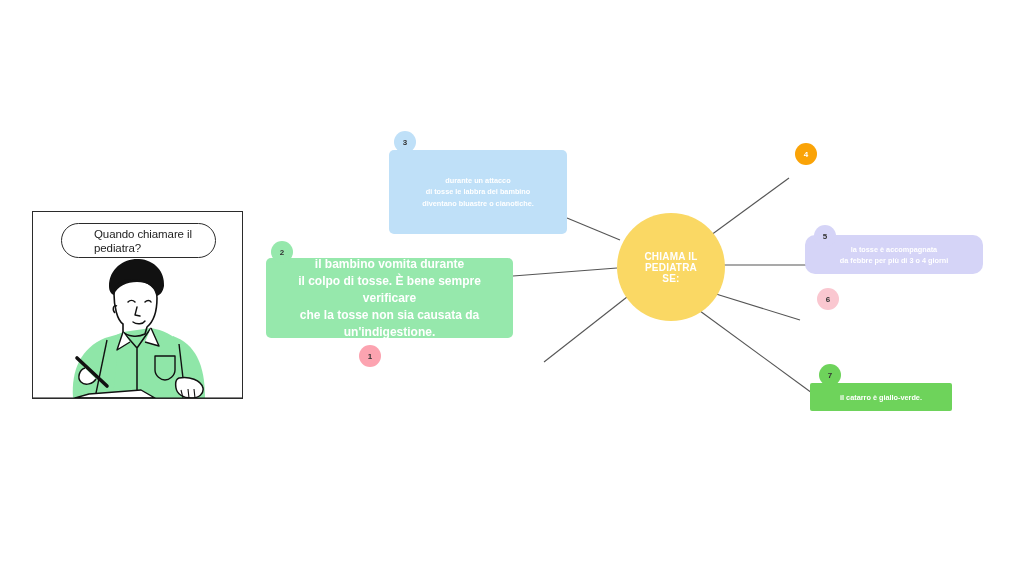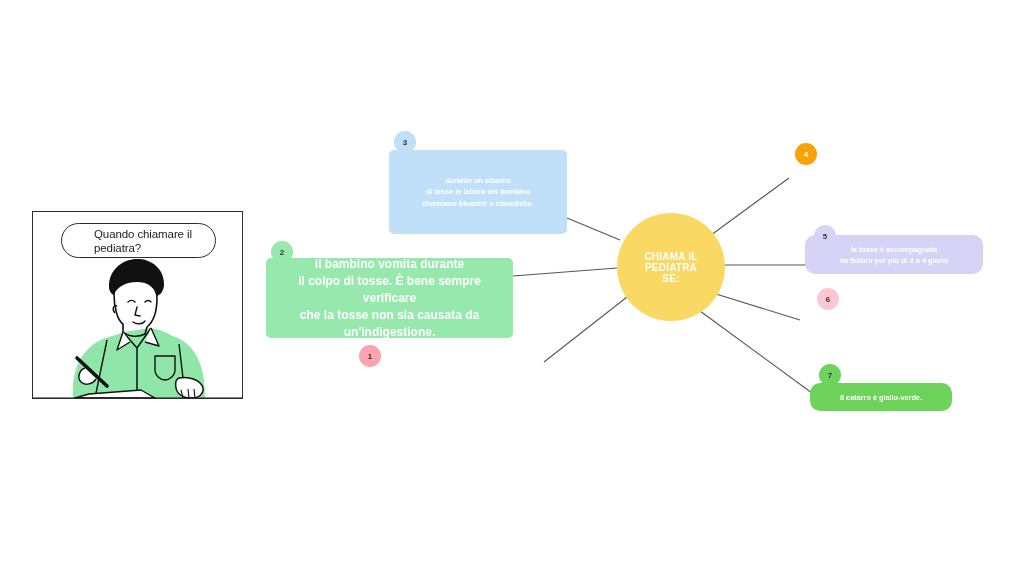--- a/index.html
+++ b/index.html
@@ -147,21 +147,21 @@
   #badge-4 { left: 795px; top: 143px; background:#FAA307; color:#ffffff; }
 
   #node-5 { left: 805px; top: 235px;  width: 178px; height: 39px; background:#D5D4F7; border-radius: 10px; }
   #node-5 .node-text { font-size: 7.3px; line-height: 11px; }
   #badge-5 { left: 814px; top: 225px; background:#D5D4F7; }
 
   #node-6 { left: 797px; top: 304px;  width: 167px; height: 48px; background:#FAC7D0; border-radius: 10px; }
   #node-6 .node-text { font-size: 7.3px; line-height: 11px; }
   #badge-6 { left: 817px; top: 288px; background:#FAC7D0; }
 
-  #node-7 { left: 810px; top: 383px;  width: 142px; height: 28px; background:#6ED35B; border-radius: 10px; }
+  #node-7 { left: 810px; top: 383px;  width: 142px; height: 28px; background:#6ED35B; border-radius: 2px; }
   #node-7 .node-text { font-size: 7.3px; line-height: 11px; }
   #badge-7 { left: 819px; top: 364px; background:#6ED35B; }
 </style>
 </head>
 <body>
 
 <div id="canvas">
 
   <svg id="connectors" viewBox="0 0 1024 576" xmlns="http://www.w3.org/2000/svg">
 

